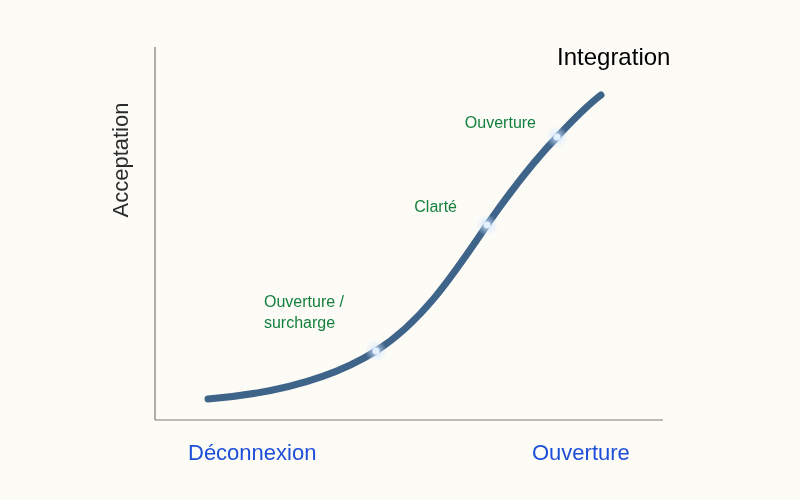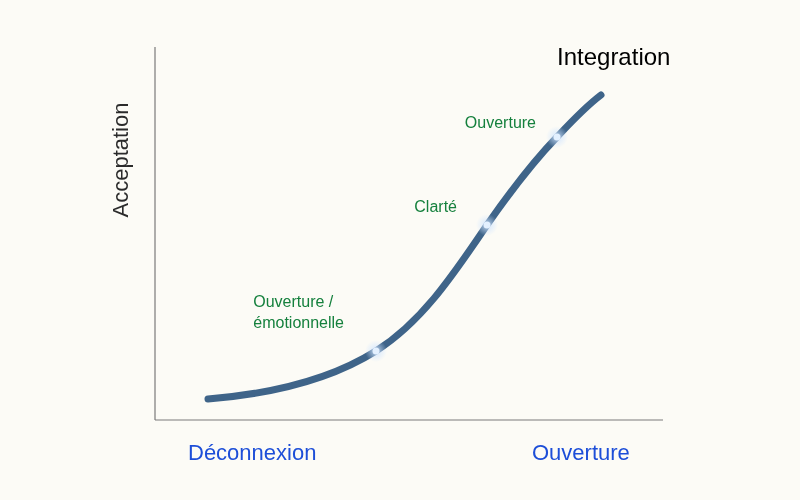--- a/index.html
+++ b/index.html
@@ -40,20 +40,20 @@
   </g>
 </svg>
 
 <div class="lbl title">Integration</div>
 <div class="lbl ylabel">Acceptation</div>
 <div class="lbl xl" style="left:188px">Déconnexion</div>
 <div class="lbl xl" style="left:532px">Ouverture</div>
 
 <div class="lbl ann" style="right:456px; top:291px">
   <div>Ouverture /</div>
-  <div>émotionnelle</div>
+  <div>surcharge</div>
 </div>
 <div class="lbl ann" style="right:343px; top:196px">
   <div>Clarté</div>
 </div>
 <div class="lbl ann" style="right:264px; top:112px">
   <div>Ouverture</div>
 </div>
 
 </body></html>

